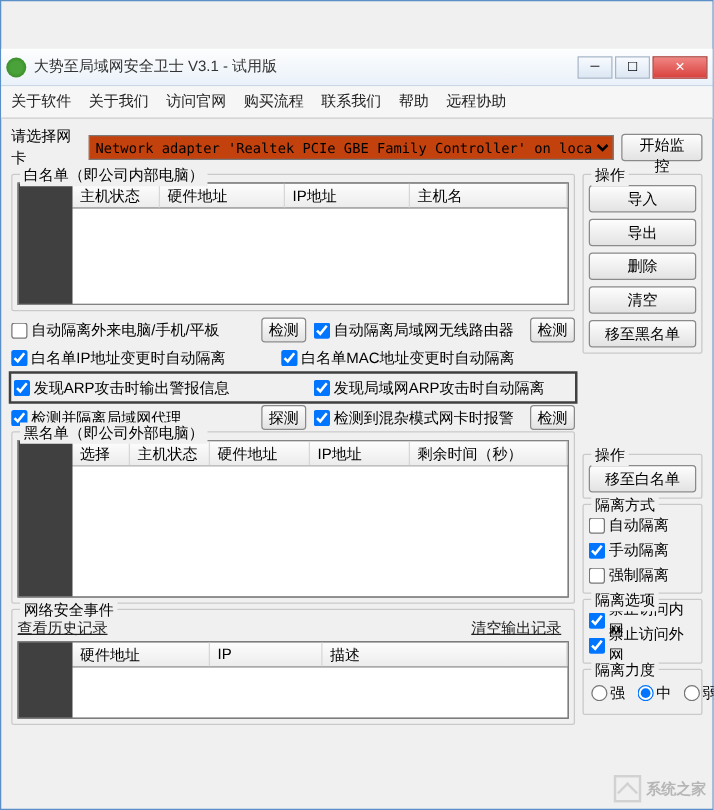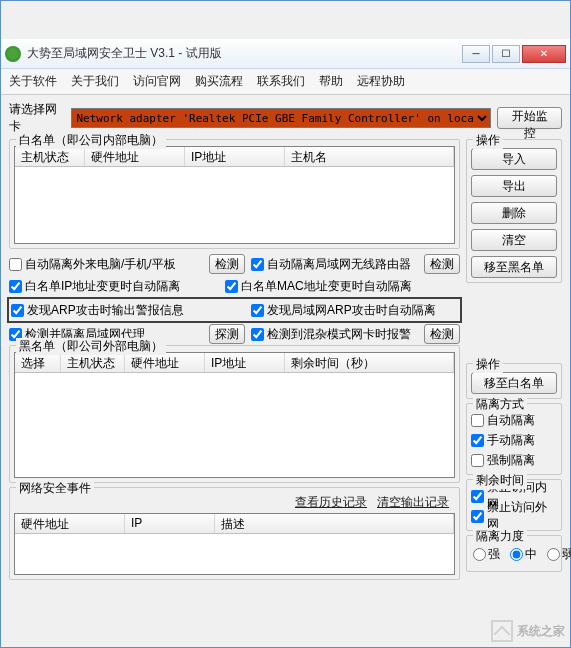--- a/index.html
+++ b/index.html
@@ -17,35 +17,35 @@
 .row { display: flex; align-items: center; margin-bottom: 4px; }
 .label { margin-right: 4px; }
 select.adapter { flex: 1; height: 20px; border: 1px solid #7a7a7a; background: #c2410c; font-family: monospace; font-size: 11px; }
 .btn { height: 22px; min-width: 64px; border: 1px solid #8a8a8a; background: linear-gradient(#fdfdfd,#e3e3e3); padding: 0 8px; cursor: pointer; border-radius: 3px; }
 .btn.small { min-width: 36px; height: 20px; padding: 0 4px; }
 .main-split { display: flex; gap: 6px; }
 .left-col { flex: 1; }
 .right-col { width: 96px; }
 .group { border: 1px solid #c9c9c9; border-radius: 2px; padding: 6px 4px 4px 4px; margin-bottom: 4px; position: relative; background: #f0f0f0; }
 .group-title { position: absolute; top: -8px; left: 6px; background: #f0f0f0; padding: 0 3px; font-size: 12px; }
-.table { border: 1px solid #828282; background: #404040; }
+.table { border: 1px solid #828282; background: #404040; padding-left: 43px; }
 .table-head { display: flex; background: linear-gradient(#fdfdfd,#ececec); border-bottom: 1px solid #c0c0c0; height: 20px; }
 .table-head .th { padding: 2px 6px; border-right: 1px solid #d7d7d7; font-size: 12px; }
 .table-body { height: 76px; background: #fff; }
 .table-body.short { height: 104px; }
 .table-body.tiny { height: 40px; }
 .check-row { display: flex; align-items: center; height: 22px; }
 .check-cell { display: flex; align-items: center; gap: 3px; }
 .check-cell input[type=checkbox] { width: 13px; height: 13px; }
 .highlight { border: 2px solid #404040; padding: 2px 2px; margin: 0 -2px; }
 .sidebtns { display: flex; flex-direction: column; gap: 5px; padding-top: 2px; }
 .sidebtns .btn { width: 86px; }
 .radio-row { display: flex; align-items: center; gap: 10px; padding: 4px 2px; }
 .radio-row label { display: flex; align-items: center; gap: 2px; }
-.links { display: flex; gap: 10px; justify-content: flex-end; padding-right: 6px; margin-bottom: 2px; }
+.links { display: flex; gap: 10px; justify-content: space-between; padding-right: 6px; margin-bottom: 2px; }
 .links span { text-decoration: underline; cursor: pointer; color: #222; }
 .watermark { position: absolute; right: 6px; bottom: 6px; color: #888; font-size: 16px; font-weight: bold; opacity: .55; display: flex; align-items: center; gap: 4px; }
 .watermark .logo { width: 22px; height: 22px; border: 2px solid #bbb; display: inline-block; position: relative; }
 .watermark .logo::after { content: ""; position: absolute; left: 3px; top: 6px; width: 10px; height: 10px; border-left: 2px solid #bbb; border-top: 2px solid #bbb; transform: rotate(45deg); }
 </style>
 </head>
 <body>
 
 <div class="window">
   <div class="titlebar">
@@ -207,21 +207,21 @@
               <input type="checkbox" checked="" style="">
               <span>手动隔离</span>
             </div>
           <div class="check-cell" style="height:20px">
               <input type="checkbox" style="">
               <span>强制隔离</span>
             </div>
         </div>
 
         <div class="group">
-          <span class="group-title">剩余时间</span>
+          <span class="group-title">隔离选项</span>
           <div class="check-cell" style="height:20px">
               <input type="checkbox" checked="" style="">
               <span>禁止访问内网</span>
             </div>
           <div class="check-cell" style="height:20px">
               <input type="checkbox" checked="" style="">
               <span>禁止访问外网</span>
             </div>
         </div>
 

